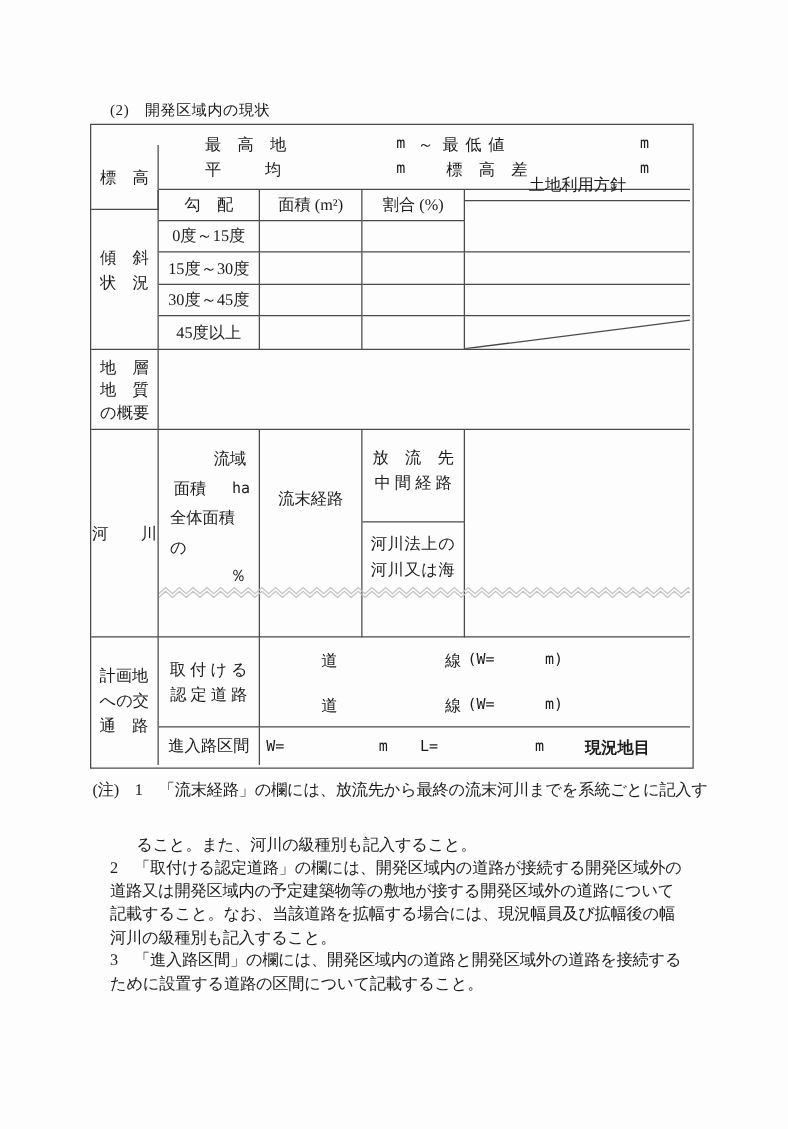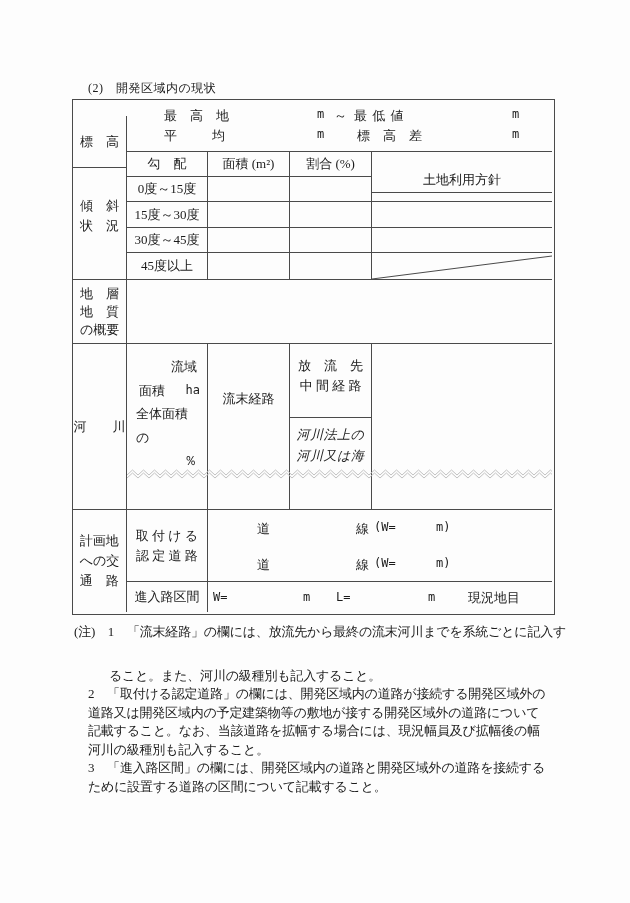--- a/index.html
+++ b/index.html
@@ -67,21 +67,21 @@
 
   <div class="c bR bB ctr" style="left:54px;top:52px;width:81px;height:25px;">
     <span>勾　配</span>
   </div>
   <div class="c bR bB ctr" style="left:135px;top:52px;width:82px;height:25px;">
     <span>面積 (m²)</span>
   </div>
   <div class="c bR bB ctr" style="left:217px;top:52px;width:82px;height:25px;">
     <span>割合 (%)</span>
   </div>
-  <div class="c bB ctr" style="left:299px;top:68px;width:180px;height:25px;">
+  <div class="c bB ctr" style="left:299px;top:36px;width:180px;height:25px;">
     <span>土地利用方針</span>
   </div>
 
   <div class="c bR bB ctr" style="left:54px;top:77px;width:81px;height:25px;">
     <span>0度～15度</span>
   </div>
   <div class="c bR bB" style="left:135px;top:77px;width:82px;height:25px;"></div>
   <div class="c bR bB" style="left:217px;top:77px;width:82px;height:25px;"></div>
   <div class="c bB" style="left:299px;top:77px;width:180px;height:25px;"></div>
 
@@ -129,21 +129,21 @@
     <div style="margin-left:-3px;">全体面積の</div>
     <div style="text-align:right;padding-right:3px;">％</div>
   </div>
   <div class="c bR bB" style="left:135px;top:244px;width:82px;height:166px;text-align:center;padding-top:46px;">
     <span>流末経路</span>
   </div>
   <div class="c bR bB" style="left:217px;top:244px;width:82px;height:74px;text-align:center;padding-top:12px;line-height:20px;">
     <div>放　流　先</div>
     <div>中 間 経 路</div>
   </div>
-  <div class="c bR bB" style="left:217px;top:318px;width:82px;height:92px;text-align:center;padding-top:6px;line-height:21px;letter-spacing:0.5px;font-style:italic;">
+  <div class="c bR bB" style="left:217px;top:318px;width:82px;height:92px;text-align:center;padding-top:6px;line-height:21px;letter-spacing:0.5px;">
     <div>河川法上の</div>
     <div>河川又は海</div>
   </div>
   <div class="c bB" style="left:299px;top:244px;width:180px;height:166px;"></div>
 
   <svg class="c zigzag" style="left:54px;top:367px;" width="425" height="12">
       <path d="M0 8 L5.5 3 L11 8 L16.5 3 L22 8 L27.5 3 L33 8 L38.5 3 L44 8 L49.5 3 L55 8 L60.5 3 L66 8 L71.5 3 L77 8 L82.5 3 L88 8 L93.5 3 L99 8 L104.5 3 L110 8 L115.5 3 L121 8 L126.5 3 L132 8 L137.5 3 L143 8 L148.5 3 L154 8 L159.5 3 L165 8 L170.5 3 L176 8 L181.5 3 L187 8 L192.5 3 L198 8 L203.5 3 L209 8 L214.5 3 L220 8 L225.5 3 L231 8 L236.5 3 L242 8 L247.5 3 L253 8 L258.5 3 L264 8 L269.5 3 L275 8 L280.5 3 L286 8 L291.5 3 L297 8 L302.5 3 L308 8 L313.5 3 L319 8 L324.5 3 L330 8 L335.5 3 L341 8 L346.5 3 L352 8 L357.5 3 L363 8 L368.5 3 L374 8 L379.5 3 L385 8 L390.5 3 L396 8 L401.5 3 L407 8 L412.5 3 L418 8 L423.5 3 L429 8" fill="none" stroke="#c2c2c2" stroke-width="1"></path>
       <path d="M0 11 L5.5 6 L11 11 L16.5 6 L22 11 L27.5 6 L33 11 L38.5 6 L44 11 L49.5 6 L55 11 L60.5 6 L66 11 L71.5 6 L77 11 L82.5 6 L88 11 L93.5 6 L99 11 L104.5 6 L110 11 L115.5 6 L121 11 L126.5 6 L132 11 L137.5 6 L143 11 L148.5 6 L154 11 L159.5 6 L165 11 L170.5 6 L176 11 L181.5 6 L187 11 L192.5 6 L198 11 L203.5 6 L209 11 L214.5 6 L220 11 L225.5 6 L231 11 L236.5 6 L242 11 L247.5 6 L253 11 L258.5 6 L264 11 L269.5 6 L275 11 L280.5 6 L286 11 L291.5 6 L297 11 L302.5 6 L308 11 L313.5 6 L319 11 L324.5 6 L330 11 L335.5 6 L341 11 L346.5 6 L352 11 L357.5 6 L363 11 L368.5 6 L374 11 L379.5 6 L385 11 L390.5 6 L396 11 L401.5 6 L407 11 L412.5 6 L418 11 L423.5 6 L429 11" fill="none" stroke="#c2c2c2" stroke-width="1"></path>
     </svg>
 
@@ -175,21 +175,21 @@
     </div>
   </div>
   <div class="c bR ctr" style="left:54px;top:482px;width:81px;height:30px;">
     <span>進入路区間</span>
   </div>
   <div class="c" style="left:135px;top:482px;width:344px;height:30px;">
     <span class="ab small-m" style="left:5px;top:8px;">W=</span>
     <span class="ab small-m" style="left:95px;top:8px;">m</span>
     <span class="ab small-m" style="left:128px;top:8px;">L=</span>
     <span class="ab small-m" style="left:220px;top:8px;">m</span>
-    <span class="ab" style="left:260px;top:7px;">現況地目</span>
+    <span class="ab" style="left:260px;top:7px;font-weight:bold;">現況地目</span>
   </div>
 </div>
 
 <div class="notes">
   <div class="note-line ind-a">(注)　1　「流末経路」の欄には、放流先から最終の流末河川までを系統ごとに記入す</div>
   <div class="note-line ind-b">ること。また、河川の級種別も記入すること。</div>
   <div class="note-line ind-c">2　「取付ける認定道路」の欄には、開発区域内の道路が接続する開発区域外の</div>
   <div class="note-line ind-c">道路又は開発区域内の予定建築物等の敷地が接する開発区域外の道路について</div>
   <div class="note-line ind-c">記載すること。なお、当該道路を拡幅する場合には、現況幅員及び拡幅後の幅</div>
   <div class="note-line ind-c">河川の級種別も記入すること。</div>

